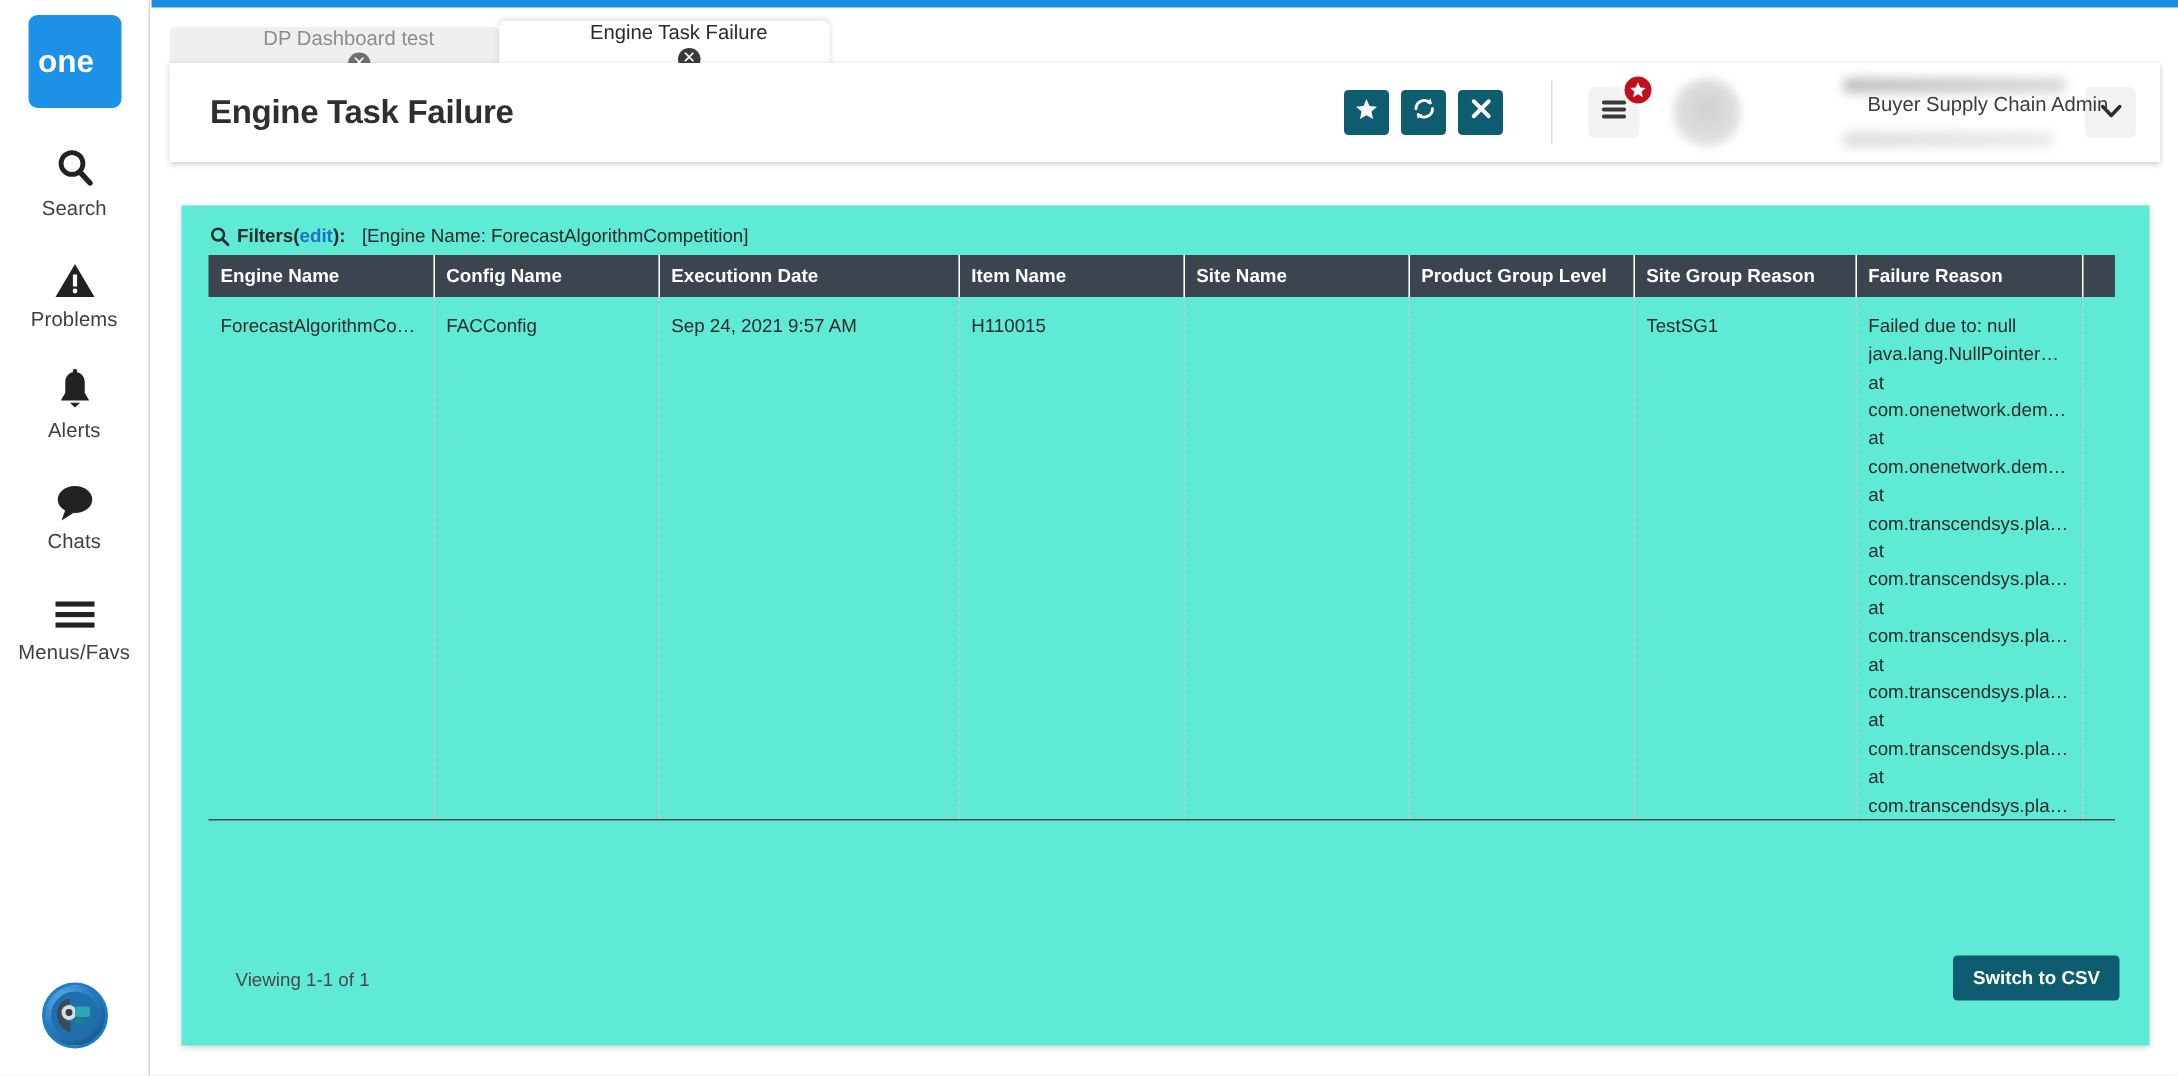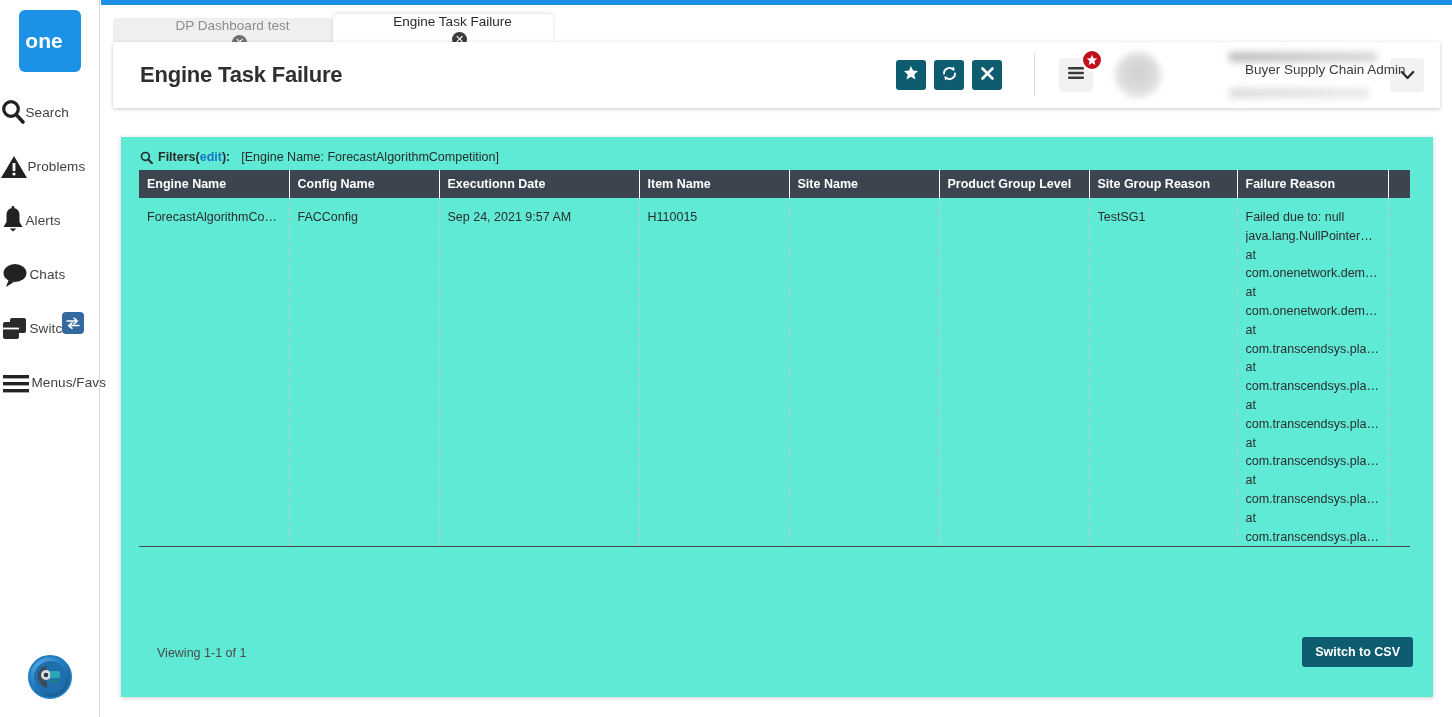--- a/index.html
+++ b/index.html
@@ -17,21 +17,21 @@
     background: #ffffff; border-right: 1px solid #d8d8d8;
     display: flex; flex-direction: column; align-items: center;
   }
   .logo-tile {
     width: 62px; height: 62px; margin-top: 10px; background: #1c91e6;
     border-radius: 6px; display: flex; align-items: center; justify-content: flex-start;
   }
   .logo-tile svg { display: block; }
   .nav-item {
     width: 100px; margin-top: 22px;
-    display: flex; flex-direction: row; align-items: center;
+    display: flex; flex-direction: column; align-items: center;
     cursor: pointer; position: relative;
   }
   .nav-icon { height: 32px; display: flex; align-items: flex-end; justify-content: center; position: relative; }
   .nav-label {
     font-size: 13.5px; color: #3f3f3f; margin-top: 5px; letter-spacing: .1px;
     font-family: "Liberation Sans", sans-serif; white-space: nowrap;
   }
   .switch-badge {
     position: absolute; left: 62px; top: 2px;
     width: 22px; height: 22px; border-radius: 4px; background: #33699e;
@@ -214,36 +214,20 @@
     <div class="nav-item">
       <span class="nav-icon">
         <svg width="30" height="26" viewBox="0 0 30 26">
           <ellipse cx="15" cy="11" rx="11.5" ry="9" fill="#222"></ellipse>
           <path d="M8.5 18 L6 25 L14 20 Z" fill="#222"></path>
         </svg>
       </span>
       <span class="nav-label">Chats</span>
     </div>
 
-    <div class="nav-item">
-      <span class="nav-icon">
-        <svg width="30" height="26" viewBox="0 0 30 26">
-          <rect x="10" y="2" width="16" height="15" rx="2" fill="#2b2b2b"></rect>
-          <rect x="3" y="6" width="16" height="17" rx="2" fill="#2b2b2b"></rect>
-          <rect x="3" y="11.6" width="16" height="1.8" fill="#ffffff"></rect>
-        </svg>
-      </span>
-      <span class="switch-badge">
-        <svg width="14" height="12" viewBox="0 0 14 12">
-          <path d="M1 4 H11 M8 1.2 L11.4 4 L8 6.8" fill="none" stroke="#ffffff" stroke-width="1.5" stroke-linecap="round" stroke-linejoin="round"></path>
-          <path d="M13 8.6 H3 M6 5.8 L2.6 8.6 L6 11.4" fill="none" stroke="#ffffff" stroke-width="1.5" stroke-linecap="round" stroke-linejoin="round"></path>
-        </svg>
-      </span>
-      <span class="nav-label">Switch</span>
-    </div>
 
     <div class="nav-item">
       <span class="nav-icon">
         <svg width="32" height="24" viewBox="0 0 32 24">
           <rect x="3" y="3" width="26" height="3.4" fill="#222"></rect>
           <rect x="3" y="10" width="26" height="3.4" fill="#222"></rect>
           <rect x="3" y="17" width="26" height="3.4" fill="#222"></rect>
         </svg>
       </span>
       <span class="nav-label">Menus/Favs</span>

